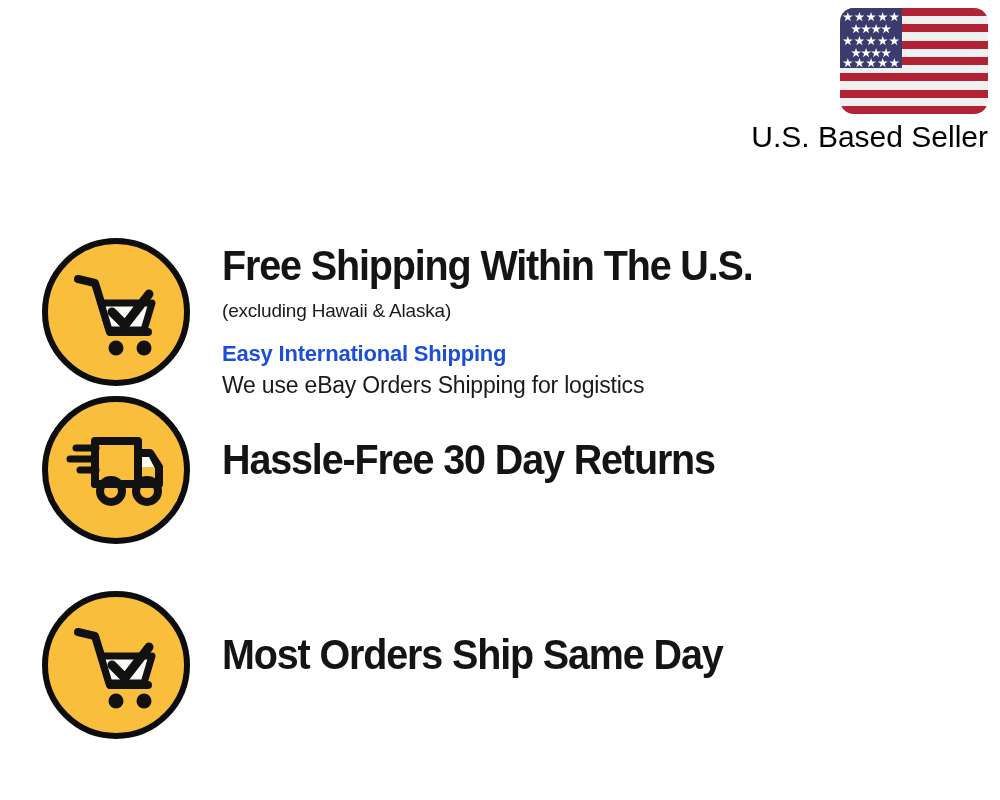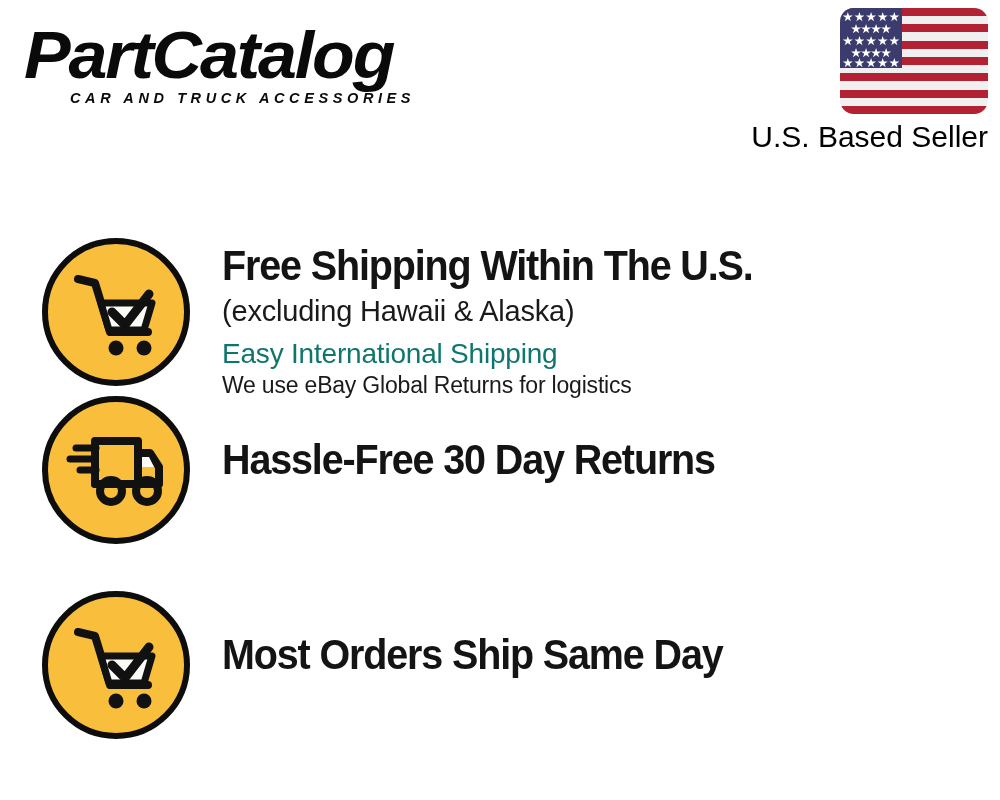--- a/index.html
+++ b/index.html
@@ -202,35 +202,35 @@
     transform: scaleX(0.94);
     transform-origin: left center;
     white-space: nowrap;
   }
 
   .feature-sub {
     display: block;
     margin-top: 6px;
     font-family: "Liberation Sans", sans-serif;
     font-weight: 400;
-    font-size: 29px;
+    font-size: 19px;
     line-height: 30px;
     color: #1a1a1a;
     letter-spacing: -0.2px;
     white-space: nowrap;
   }
 
   .feature-sub-strong {
     display: block;
     margin-top: 14px;
     font-family: "Liberation Sans", sans-serif;
-    font-weight: 400;
-    font-size: 28px;
+    font-weight: 700;
+    font-size: 22px;
     line-height: 28px;
-    color: #0f766e;
+    color: #1d4ed8;
     letter-spacing: -0.2px;
     white-space: nowrap;
   }
 
   .feature-sub-last {
     display: block;
     margin-top: 2px;
     font-family: "Liberation Sans", sans-serif;
     font-weight: 400;
     font-size: 23px;
@@ -240,24 +240,20 @@
     white-space: nowrap;
   }
 </style>
 </head>
 <body>
 
 <div class="banner">
 
   <div class="header">
 
-    <div class="logo-block">
-      <span class="logo-wordmark">PartCatalog</span>
-      <span class="logo-tagline">CAR AND TRUCK ACCESSORIES</span>
-    </div>
 
     <div class="seller-block">
       <span class="flag">
         <span class="stripes">
           <span class="stripe" style="top:0%;    background:#b22234;"></span>
           <span class="stripe" style="top:7.69%; background:#f0f0f0;"></span>
           <span class="stripe" style="top:15.38%;background:#b22234;"></span>
           <span class="stripe" style="top:23.07%;background:#f0f0f0;"></span>
           <span class="stripe" style="top:30.76%;background:#b22234;"></span>
           <span class="stripe" style="top:38.46%;background:#f0f0f0;"></span>
@@ -319,21 +315,21 @@
           <path d="M33 37 L84 37 L76 64 L41 64 Z" fill="none" stroke="#111111" stroke-width="7" stroke-linejoin="round"></path>
           <path d="M44 46 L57 59 L81 28" fill="none" stroke="#111111" stroke-width="9" stroke-linecap="round" stroke-linejoin="round"></path>
           <circle cx="48" cy="82" r="7.5" fill="#111111"></circle>
           <circle cx="76" cy="82" r="7.5" fill="#111111"></circle>
         </svg>
       </div>
       <div class="feature-text">
         <span class="feature-title">Free Shipping Within The U.S.</span>
         <span class="feature-sub">(excluding Hawaii &amp; Alaska)</span>
         <span class="feature-sub-strong">Easy International Shipping</span>
-        <span class="feature-sub-last">We use eBay Global Returns for logistics</span>
+        <span class="feature-sub-last">We use eBay Orders Shipping for logistics</span>
       </div>
     </div>
 
     <div class="feature feature-2">
       <div class="icon-circle">
         <svg width="100" height="82" viewBox="0 0 100 82" aria-hidden="true">
           <path d="M29 12 L72 12 L72 55 L29 55 Z" fill="none" stroke="#111111" stroke-width="8" stroke-linejoin="round"></path>
           <path d="M72 24 L84 24 L93 38 L93 55 L72 55 Z" fill="none" stroke="#111111" stroke-width="8" stroke-linejoin="round"></path>
           <path d="M76 28 L83 28 L88 38 L76 38 Z" fill="#fdfdf8"></path>
           <line x1="10" y1="19" x2="30" y2="19" stroke="#111111" stroke-width="7" stroke-linecap="round"></line>

